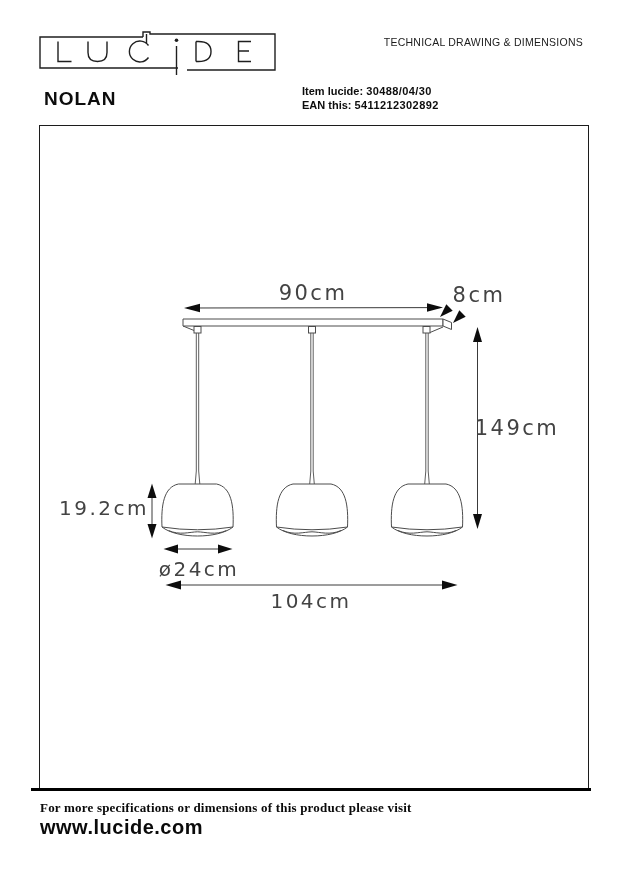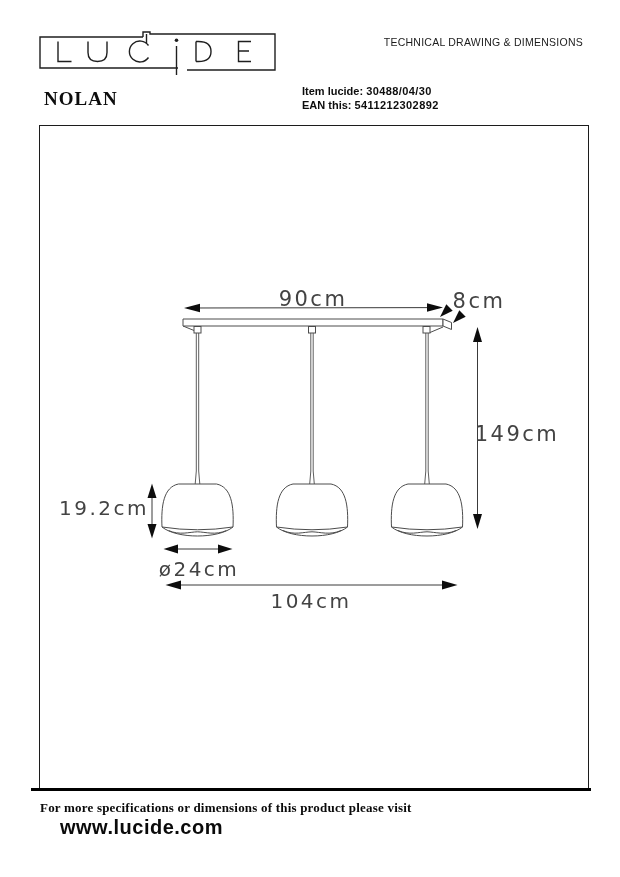--- a/index.html
+++ b/index.html
@@ -8,50 +8,49 @@
     font-family:"Liberation Sans",sans-serif;color:#111;overflow:hidden;
   }
   
   .logo-svg{position:absolute;left:39px;top:31px;width:237px;height:46px;}
   .doc-type{
     position:absolute;right:37px;top:36px;font-size:10.5px;letter-spacing:.25px;
     color:#1c1c1c;font-weight:400;
   }
   .product-name{
     position:absolute;left:44px;top:88px;font-size:19px;font-weight:bold;
-    letter-spacing:1px;color:#0d0d0d;font-family:Liberation Serif, serif;
+    letter-spacing:1px;color:#0d0d0d;
   }
   .codes{position:absolute;left:302px;top:84px;font-size:11px;line-height:14px;color:#0d0d0d;}
   .codes .row{white-space:nowrap;}
   .codes .lbl{font-weight:bold;}
   .codes .val-bold{font-weight:bold;letter-spacing:.4px;}
   .codes .val{font-weight:700;letter-spacing:.4px;}
   
   .draw-box{
     position:absolute;left:39px;top:125px;width:548px;height:664px;
     border:1.2px solid #1c1c1c;background:transparent;
   }
   .draw-svg{position:absolute;left:0;top:0;width:620px;height:877px;}
   .dim{
     position:absolute;transform:translate(-50%,-50%);
     font-family:"DejaVu Sans",sans-serif;font-weight:400;color:#434343;
     font-size:20px;letter-spacing:2.5px;white-space:nowrap;
   }
-  .dim.big{font-size:21px;margin-top:6px;}
+  .dim.big{font-size:21px;}
   
   .footer-line{position:absolute;left:31px;top:788px;width:560px;height:2.6px;background:#000;}
   .footer-note{
     position:absolute;left:40px;top:800px;font-size:13px;font-weight:bold;color:#0a0a0a;
     letter-spacing:.2px;
     font-family:Liberation Serif, serif;
   }
   .footer-url{
     position:absolute;left:40px;top:816px;font-size:20px;font-weight:bold;color:#0a0a0a;
     letter-spacing:.5px;
-    margin-left:20px;
   }
 </style>
 </head>
 <body>
 
 <svg class="logo-svg" viewBox="0 0 237 46" role="img" aria-label="LUCIDE">
   <g stroke="#1f1f1f" stroke-width="1.4" fill="none">
     <path d="M104,6 H1 V37 H139"></path>
     <path d="M148,39 H236 V3 H111 V1 H104 V6"></path>
     <path d="M107.5,3 V12.5"></path>

